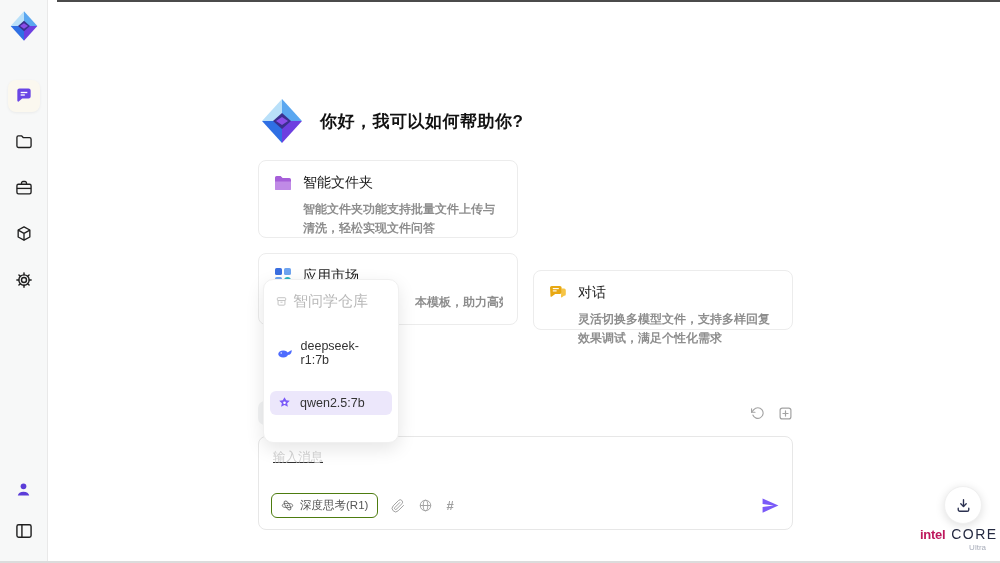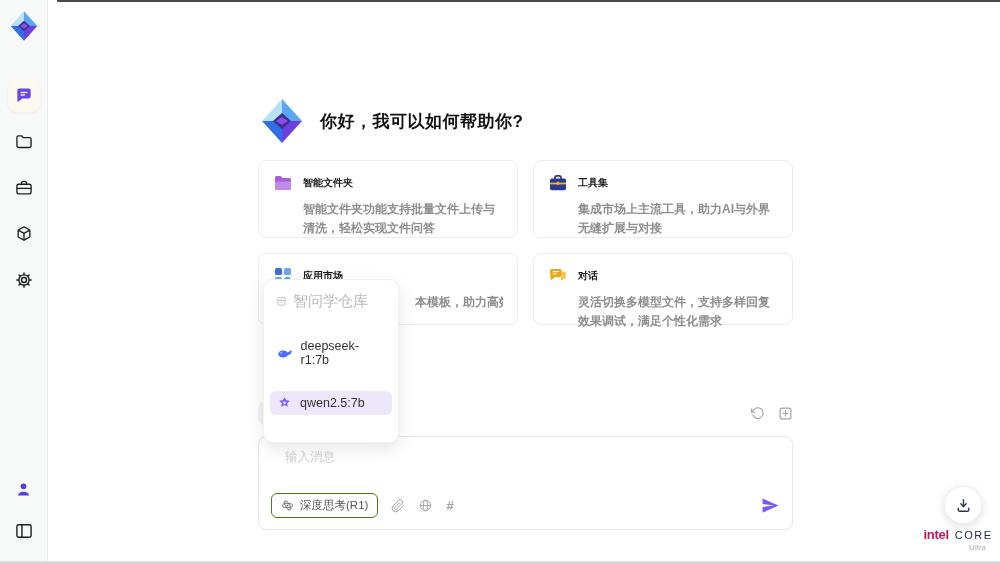--- a/index.html
+++ b/index.html
@@ -20,53 +20,53 @@
 
   
   .greeting { position:absolute; left:258px; top:97px; display:flex; align-items:center; gap:14px; }
   .greeting-text { font-size:17px; font-weight:700; color:#111; letter-spacing:.5px; }
 
   
   .card { position:absolute; width:260px; background:#fff; border:1px solid #ececec; border-radius:8px; padding:12px 14px; cursor:pointer; }
   .card1 { left:258px; top:160px; height:78px; }
   .card2 { left:533px; top:160px; height:78px; }
   .card3 { left:258px; top:253px; height:72px; }
-  .card4 { left:533px; top:253px; height:72px; }
+  .card4 { left:533px; top:270px; height:60px; }
   .card-head { display:flex; align-items:center; gap:10px; }
-  .card-title { font-size:10px; font-weight:700; color:#1a1a1a;text-align:center; }
+  .card-title { font-size:14px; font-weight:400; color:#1a1a1a;text-align:center; }
   .card-desc { margin-top:7px; margin-left:30px; font-size:12px; color:#8d8d8d; line-height:1.6;font-weight:bold; }
   .card3 .card-desc { margin-left:142px; white-space:nowrap; overflow:hidden; }
 
   
   .dropdown { position:absolute; left:263px; top:279px; width:136px; background:#fff; border:1px solid #f0f0f0; border-radius:10px; box-shadow:0 6px 18px rgba(0,0,0,.10); padding:6px 0 8px; z-index:5; }
   .dd-header { display:flex; align-items:center; gap:6px; padding:6px 12px 4px; font-size:15px; color:#b9b9b9; }
   .dd-item { display:flex; align-items:center; gap:8px; margin:19px 6px; padding:5px 7px; border-radius:6px; font-size:12.5px; color:#333; cursor:pointer; }
   .dd-item.selected { background:#ece7fb; }
 
   
   .selector-row { position:absolute; left:258px; top:401px; width:535px; display:flex; align-items:center; }
   .model-pill { display:inline-flex; align-items:center; gap:7px; background:#f2f3f4; border-radius:7px; padding:5px 10px; cursor:pointer; }
   .model-pill .label { font-size:12.5px; color:#333; }
   .row-icons { margin-left:auto; display:flex; align-items:center; gap:13px; }
   .icon-btn { display:flex; align-items:center; justify-content:center; cursor:pointer; background:none; border:none; padding:0; }
 
   
   .input-box { position:absolute; left:258px; top:436px; width:535px; height:94px; border:1px solid #e7e7e7; border-radius:8px; background:#fff; }
-  .msg-input { position:absolute; left:12px; top:0; width:100%; border:none; outline:none; background:transparent; padding:13px 14px; font-size:12.5px; color:#333; font-family:inherit; }
+  .msg-input { position:absolute; left:0; top:0; width:100%; border:none; outline:none; background:transparent; padding:13px 14px; font-size:12.5px; color:#333; font-family:inherit;text-decoration:underline; }
   .msg-input::placeholder { color:#d2d2d2; }
   .input-tools { position:absolute; left:12px; right:12px; bottom:11px; display:flex; align-items:center; gap:13px; }
   .deepthink-pill { display:inline-flex; align-items:center; gap:6px; border:1px solid #4d7c0f; background:#fff; border-radius:6px; padding:4px 9px; font-size:11.5px; color:#555; cursor:pointer; font-family:inherit; }
   .hash { font-size:13px; color:#a0a0a0; font-weight:600; cursor:pointer; }
   .send-btn { margin-left:auto; cursor:pointer; display:flex; }
 
   
   .fab { position:absolute; left:944px; top:486px; width:38px; height:38px; border-radius:50%; background:#fff; border:1px solid #f0f0f0; box-shadow:0 2px 10px rgba(0,0,0,.13); display:flex; align-items:center; justify-content:center; cursor:pointer; }
   .intel-badge { position:absolute; left:920px; top:526px; width:76px; text-align:center; line-height:1; }
   .intel-brand { font-size:13px; font-weight:700; color:#be185d; letter-spacing:-.3px; }
-  .intel-product { font-size:11px; font-weight:500; color:#252a41; text-transform:uppercase; letter-spacing:1.5px; margin-left:6px; }
+  .intel-product { font-size:14px; font-weight:500; color:#252a41; text-transform:uppercase; letter-spacing:1.5px; margin-left:6px; }
   .intel-tier { display:block; font-size:8px; color:#a8adba; text-align:right; padding-right:10px; margin-top:2px; }
 
   svg { display:block; }
 </style>
 </head>
 <body>
 
 <div class="screen">
   <div class="top-strip"></div>
 
@@ -156,32 +156,20 @@
     <div class="card-head">
       <svg viewBox="0 0 20 20" width="20" height="20">
         <path d="M2 4.6A1.6 1.6 0 0 1 3.6 3h4l2 2.1h6.8A1.6 1.6 0 0 1 18 6.7v8.7a1.6 1.6 0 0 1-1.6 1.6H3.6A1.6 1.6 0 0 1 2 15.4z" fill="#a65fd9"></path>
         <path d="M2 8.5h16v6.9a1.6 1.6 0 0 1-1.6 1.6H3.6A1.6 1.6 0 0 1 2 15.4z" fill="#c08ae6"></path>
       </svg>
       <div class="card-title">智能文件夹</div>
     </div>
     <div class="card-desc">智能文件夹功能支持批量文件上传与清洗，轻松实现文件问答</div>
   </div>
 
-  <div class="card card2">
-    <div class="card-head">
-      <svg viewBox="0 0 20 20" width="20" height="20">
-        <path d="M7 6V4.6A1.8 1.8 0 0 1 8.8 2.8h2.4A1.8 1.8 0 0 1 13 4.6V6" stroke="#2b3990" stroke-width="1.7" fill="none"></path>
-        <rect x="2" y="5.6" width="16" height="11.6" rx="1.7" fill="#2b3990"></rect>
-        <rect x="2" y="9.6" width="16" height="1.8" fill="#f0b429"></rect>
-        <rect x="8.6" y="8.8" width="2.8" height="3" rx=".7" fill="#f0b429"></rect>
-      </svg>
-      <div class="card-title">工具集</div>
-    </div>
-    <div class="card-desc">集成市场上主流工具，助力AI与外界无缝扩展与对接</div>
-  </div>
 
   <div class="card card3">
     <div class="card-head">
       <svg viewBox="0 0 20 20" width="20" height="20">
         <rect x="2" y="2" width="7" height="7" rx="1.6" fill="#3a6ee0"></rect>
         <rect x="11" y="2" width="7" height="7" rx="1.6" fill="#6ea4f0"></rect>
         <rect x="2" y="11" width="7" height="7" rx="1.6" fill="#6ea4f0"></rect>
         <rect x="11" y="11" width="7" height="7" rx="3.5" fill="#2bb3c0"></rect>
       </svg>
       <div class="card-title">应用市场</div>

